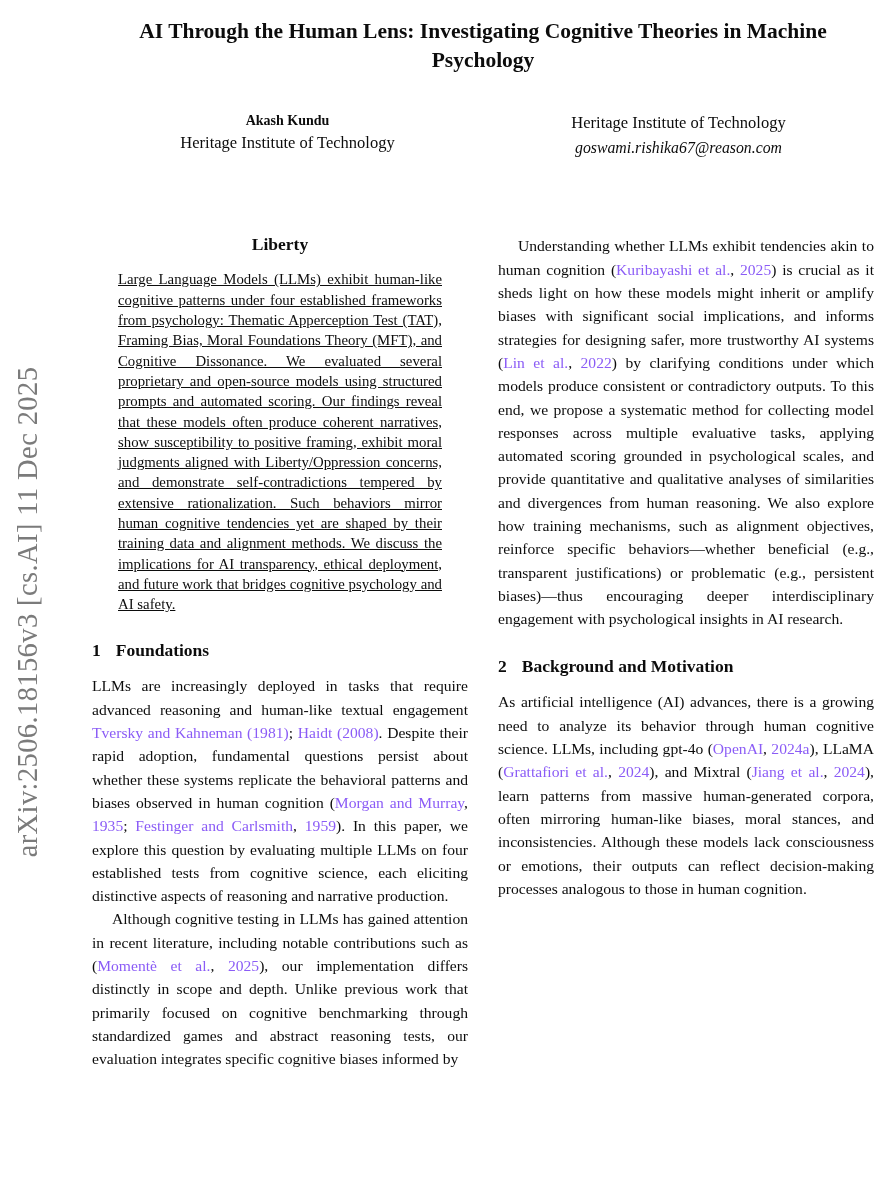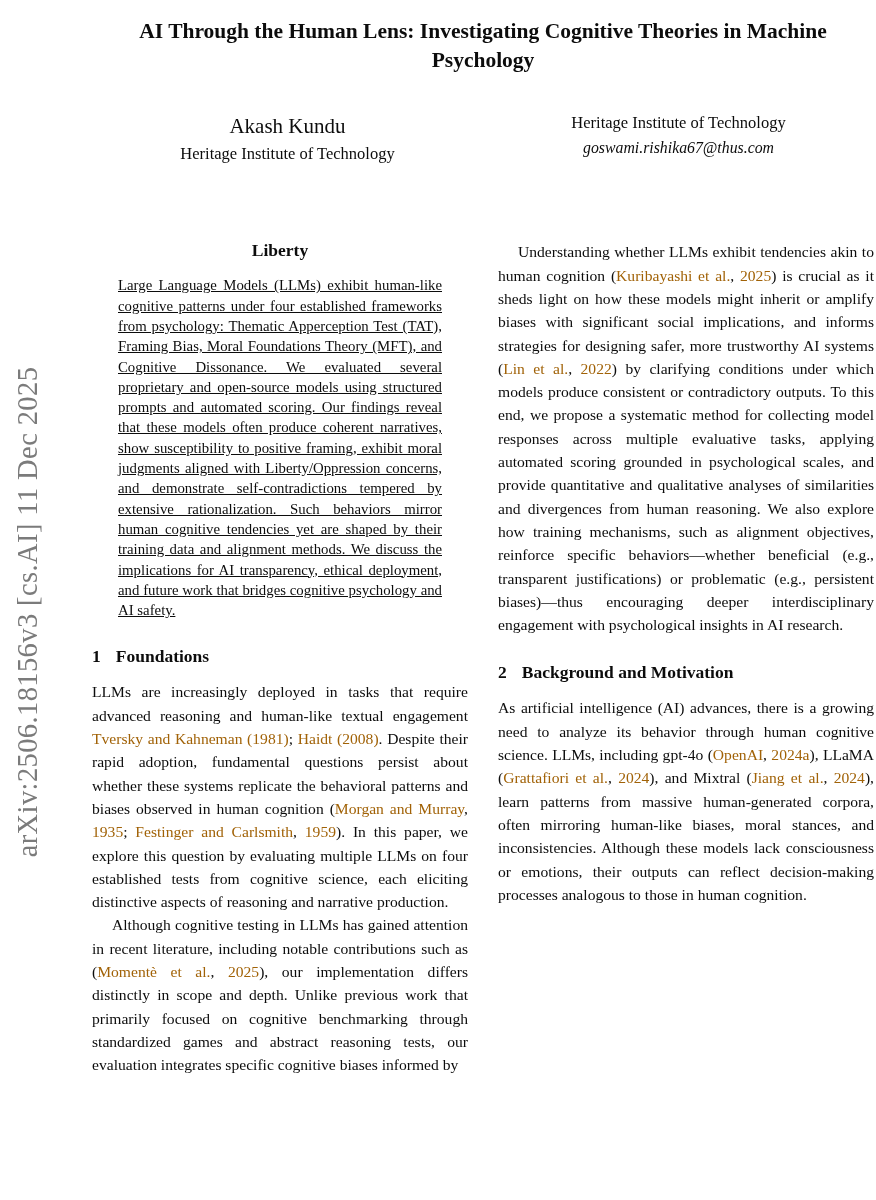--- a/index.html
+++ b/index.html
@@ -28,21 +28,21 @@
   .title {
     font-size: 21.5px;
     line-height: 1.33;
     font-weight: bold;
     text-align: center;
     margin: 0;
     padding-top: 1px;
   }
   .authors { display: flex; margin-top: 37px; }
   .author { flex: 1; text-align: center; }
-  .author-name  { font-weight: normal; font-size: 21px; line-height: 1.45; }
+  .author-name  { font-weight: bold; font-size: 14px; line-height: 1.45; }
   .author-affil { font-size: 16.5px; line-height: 1.5; }
   .author-email { font-style: italic; font-size: 15.8px; line-height: 1.55; }
   .cols { display: flex; gap: 30px; margin-top: 74px; }
   .col { width: 376px; }
   .abstract { padding: 0 26px; }
   .abstract-heading {
     text-align: center; font-weight: bold;
     font-size: 17.5px; margin: 0 0 14px 0;
   }
   .abstract-body {
@@ -57,41 +57,41 @@
     font-size: 15.8px; font-weight: bold;
     margin: 17px 0 10px 0;
   }
   .sec-num  { margin-right: 15px; }
   .subsec-num { margin-right: 13px; }
   p.body {
     font-size: 15.6px; line-height: 1.494;
     text-align: justify; margin: 0;
   }
   p.indent { text-indent: 20px; }
-  .cite { color: #a16207; }
+  .cite { color: #8b5cf6; }
 </style>
 </head>
 <body>
 
 <div>
 
   <div class="watermark">arXiv:2506.18156v3  [cs.AI]  11 Dec 2025</div>
 
   <div class="content">
 
     <h1 class="title">AI Through the Human Lens: Investigating Cognitive Theories in Machine Psychology</h1>
 
     <div class="authors">
       <div class="author">
         <div class="author-name">Akash Kundu</div>
         <div class="author-affil">Heritage Institute of Technology</div>
       </div>
       <div class="author">
         <div class="author-affil">Heritage Institute of Technology</div>
-        <div class="author-email">goswami.rishika67@thus.com</div>
+        <div class="author-email">goswami.rishika67@reason.com</div>
       </div>
     </div>
 
     <div class="cols">
 
       <div class="col">
         <div class="abstract">
           <div class="abstract-heading">Liberty</div>
           <p class="abstract-body">Large Language Models (LLMs) exhibit human-like cognitive patterns under four established frameworks from psychology: Thematic Apperception Test (TAT), Framing Bias, Moral Foundations Theory (MFT), and Cognitive Dissonance. We evaluated several proprietary and open-source models using structured prompts and automated scoring. Our findings reveal that these models often produce coherent narratives, show susceptibility to positive framing, exhibit moral judgments aligned with Liberty/Oppression concerns, and demonstrate self-contradictions tempered by extensive rationalization. Such behaviors mirror human cognitive tendencies yet are shaped by their training data and alignment methods. We discuss the implications for AI transparency, ethical deployment, and future work that bridges cognitive psychology and AI safety.</p>
         </div>

